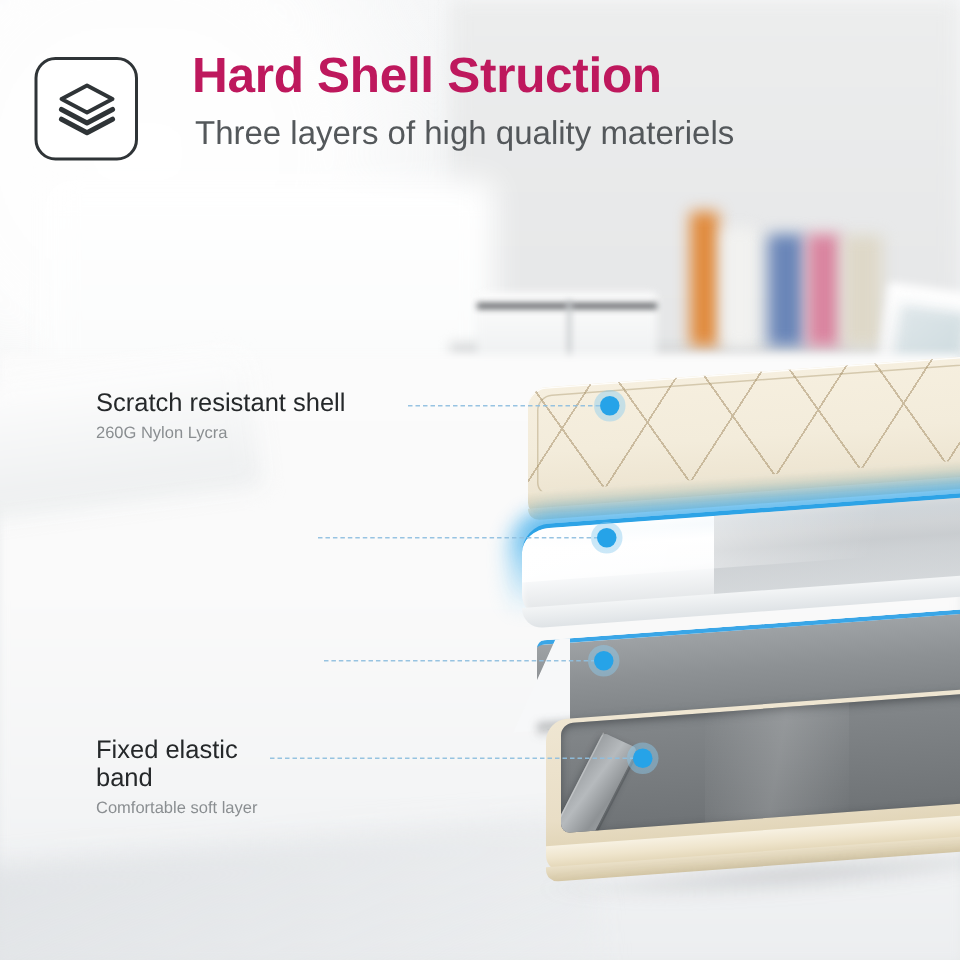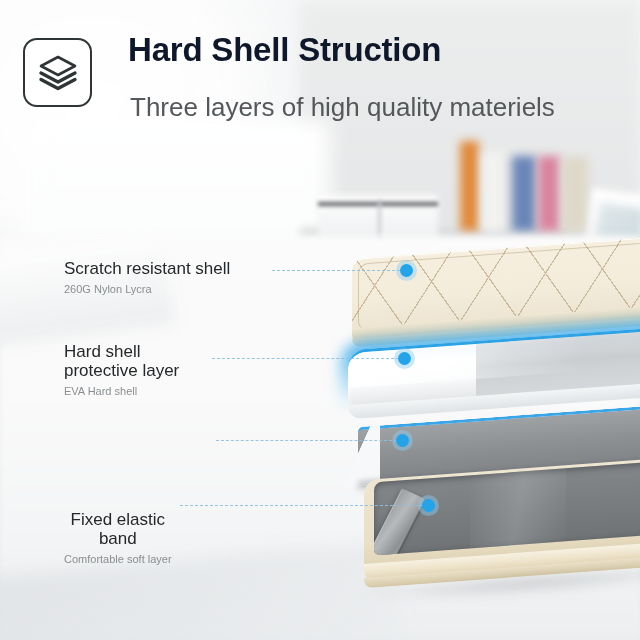--- a/index.html
+++ b/index.html
@@ -125,22 +125,22 @@
     background:linear-gradient(180deg,#eae0c8,#d6c8a6);}
   .l4-shadow{position:absolute;left:360px;top:578px;width:340px;height:18px;
     transform:skewY(-4.2deg);background:radial-gradient(ellipse at 50% 0%,rgba(120,124,128,.35),rgba(120,124,128,0) 72%);filter:blur(5px);}
 
   
   .header{position:absolute;left:0;top:0;width:640px;height:120px;}
   .logo-box{position:absolute;left:23px;top:38px;width:65px;height:65px;
     border:2px solid #2f3437;border-radius:14px;background:rgba(255,255,255,.55);
     display:flex;align-items:center;justify-content:center;}
   .title{position:absolute;left:128px;top:31px;font-size:33px;font-weight:bold;
-    color:#0f172a;letter-spacing:-.2px;white-space:nowrap;}
-  .subtitle{position:absolute;left:130px;top:92px;font-size:26px;color:#54585b;
+    color:#be185d;letter-spacing:-.2px;white-space:nowrap;}
+  .subtitle{position:absolute;left:130px;top:76px;font-size:22px;color:#54585b;
     white-space:nowrap;}
 
   
   .callout{position:absolute;}
   .c-title{font-size:17px;color:#25282a;line-height:19px;white-space:pre-line;}
   .c-sub{font-size:11px;color:#8a8e91;margin-top:5px;white-space:nowrap;}
   .dash{position:absolute;height:0;border-top:1.4px dashed #8fbfe0;opacity:.92;}
   .dot{position:absolute;width:13px;height:13px;border-radius:50%;
     background:#26a3e8;box-shadow:0 0 0 4px rgba(140,205,240,.45);}
 </style>
@@ -222,32 +222,27 @@
     <div class="subtitle">Three layers of high quality materiels</div>
   </div>
 
   <div class="callout" style="left:64px;top:259px;">
     <div class="c-title">Scratch resistant shell</div>
     <div class="c-sub">260G Nylon Lycra</div>
   </div>
   <div class="dash" style="left:272px;top:270px;width:133px;"></div>
   <div class="dot" style="left:400px;top:264px;"></div>
 
-  <div class="callout" style="left:64px;top:342px;">
-    <div class="c-title">Hard shell
-protective layer</div>
-    <div class="c-sub">EVA Hard shell</div>
-  </div>
   <div class="dash" style="left:212px;top:358px;width:192px;"></div>
   <div class="dot" style="left:398px;top:352px;"></div>
 
   <div class="dash" style="left:216px;top:440px;width:186px;"></div>
   <div class="dot" style="left:396px;top:434px;"></div>
 
-  <div class="callout" style="left:64px;top:510px;text-align:center;">
+  <div class="callout" style="left:64px;top:490px;">
     <div class="c-title">Fixed elastic
 band</div>
     <div class="c-sub">Comfortable soft layer</div>
   </div>
   <div class="dash" style="left:180px;top:505px;width:248px;"></div>
   <div class="dot" style="left:422px;top:499px;"></div>
 
 </div>
 
 </body></html>

